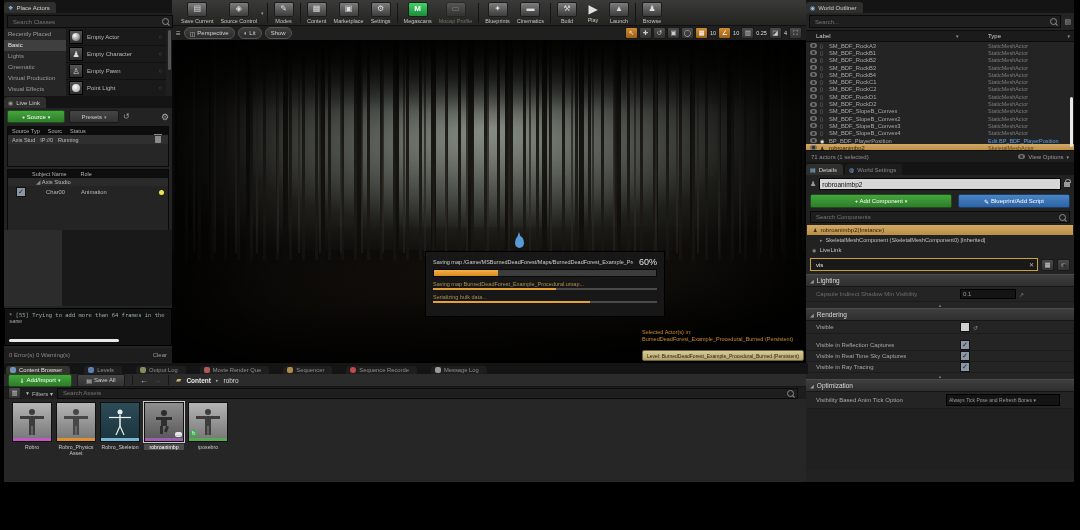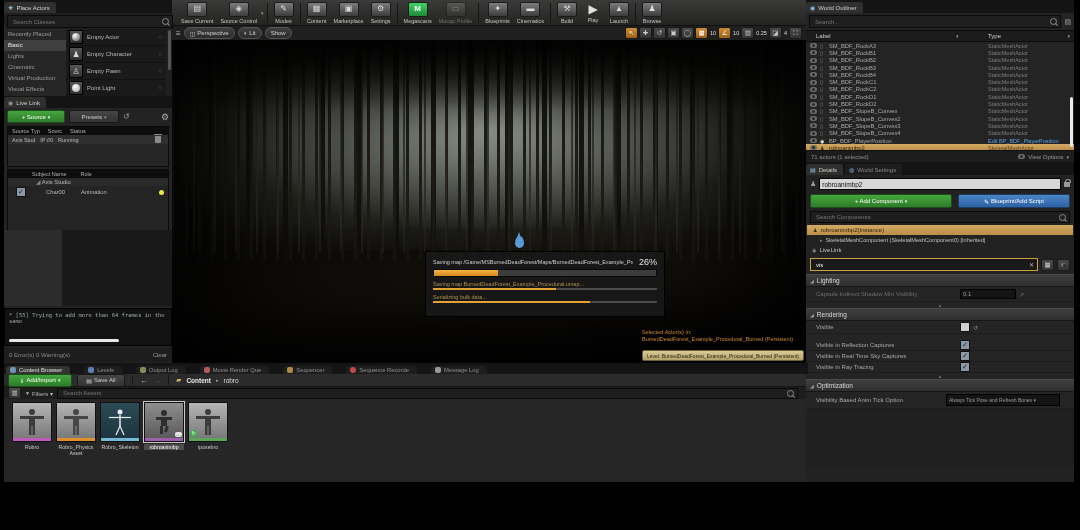--- a/index.html
+++ b/index.html
@@ -251,21 +251,21 @@
     <div class="trees2"></div>
     <div class="canopy"></div>
     <div class="ground"></div>
     <div class="vignette"></div>
     <div class="drop" style="left:343px;top:196px;"></div>
   </div>
 
   <div class="abs" id="save-dialog">
     <div style="display:flex;justify-content:space-between;align-items:center;">
       <span class="dlg-line" style="max-width:200px;">Saving map /Game/MSBurnedDeadForest/Maps/BurnedDeadForest_Example_Procedural</span>
-      <span style="color:#e0e0e0;font-size:9px;">26%</span>
+      <span style="color:#e0e0e0;font-size:9px;">60%</span>
     </div>
     <div class="pg-track">
         <div class="pg-fill" style="width: 29%;"></div>
       </div>
     <div class="dlg-sub">Saving map BurnedDeadForest_Example_Procedural.umap...</div>
     <div class="pg-thin">
         <div class="pg-fill" style="width: 55%;"></div>
       </div>
     <div class="dlg-sub">Serializing bulk data...</div>
     <div class="pg-thin">

